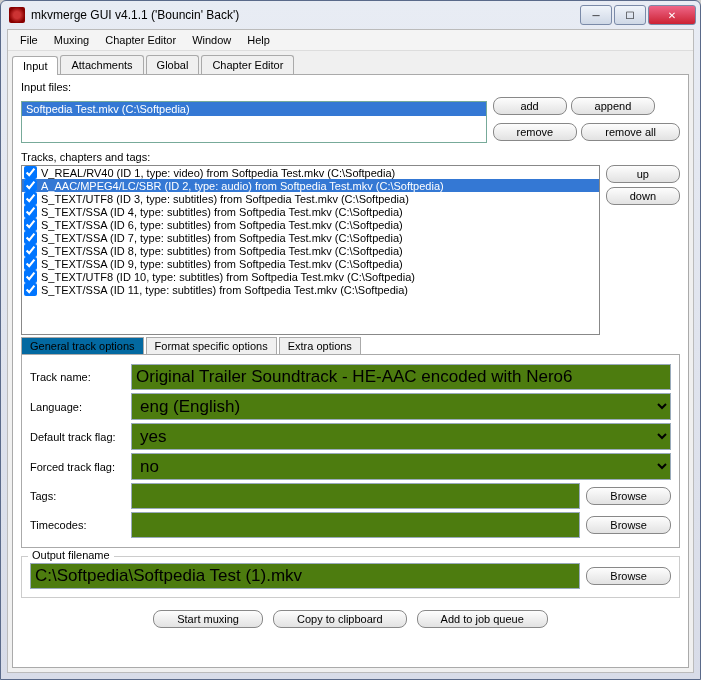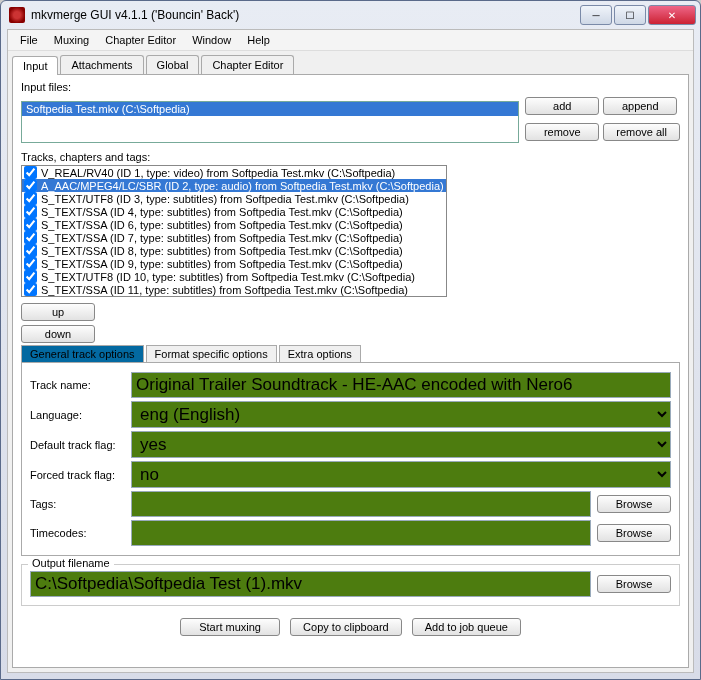--- a/index.html
+++ b/index.html
@@ -19,21 +19,21 @@
 .tab { padding: 3px 10px; border: 1px solid #aaa; border-bottom: none; background: #f0f0f0; margin-right: 2px; border-radius: 3px 3px 0 0; cursor: pointer; }
 .tab.active { background: #fff; position: relative; top: 1px; }
 .panel { border: 1px solid #aaa; margin: 0 4px 4px; padding: 6px 8px; background: #fff; }
 .grp { border: 1px solid #ccc; padding: 6px 8px 8px; margin-bottom: 6px; position: relative; }
 .grp > .legend { position: absolute; top: -8px; left: 6px; background: #fff; padding: 0 4px; }
 .row { display: flex; align-items: center; gap: 6px; margin: 2px 0; }
 .listbox { border: 1px solid #7a9; background: #fff; height: 42px; overflow: auto; }
 .listbox-item { padding: 1px 4px; }
 .listbox-item.sel { background: #3478d4; color: #fff; }
 .btncol { display: flex; flex-direction: column; gap: 4px; }
-.btn { min-width: 74px; padding: 2px 12px; border: 1px solid #888; background: linear-gradient(#fdfdfd, #e2e2e2); border-radius: 3px; cursor: pointer; text-align: center; }
+.btn { min-width: 74px; padding: 2px 23px; border: 1px solid #888; background: linear-gradient(#fdfdfd, #e2e2e2); border-radius: 8px; cursor: pointer; text-align: center; }
 .tracklist { border: 1px solid #888; height: 170px; overflow-y: scroll; background: #fff; }
 .trackitem { display: flex; align-items: center; padding: 0 2px; white-space: nowrap; }
 .trackitem.sel { background: #3478d4; color: #fff; }
 .trackitem input[type=checkbox] { margin-right: 4px; }
 .subtabs { display: flex; margin-top: 2px; }
 .subtab { padding: 2px 8px; border: 1px solid #aaa; border-bottom: none; background: #f0f0f0; margin-right: 2px; cursor: pointer; }
 .subtab.active { background: #0369a1; }
 .subpanel { border: 1px solid #aaa; padding: 6px 8px; }
 .field { display: flex; align-items: center; margin: 3px 0; gap: 6px; }
 .field label { width: 95px; flex-shrink: 0; }
@@ -82,21 +82,21 @@
             <div class="btn">append</div>
           </div>
           <div class="row" style="gap:4px;">
             <div class="btn">remove</div>
             <div class="btn">remove all</div>
           </div>
         </div>
       </div>
 
       <div style="margin:8px 0 2px;">Tracks, chapters and tags:</div>
-      <div class="row" style="align-items:flex-start;flex-direction:column;">
+      <div class="row" style="align-items:flex-start;">
         <div class="tracklist" style="flex:1;" id="tracklist">
             <div class="trackitem">
               <input type="checkbox" checked="" style="">
               <span>V_REAL/RV40 (ID 1, type: video) from Softpedia Test.mkv (C:\Softpedia)</span>
             </div>
             <div class="trackitem sel">
               <input type="checkbox" checked="" style="">
               <span>A_AAC/MPEG4/LC/SBR (ID 2, type: audio) from Softpedia Test.mkv (C:\Softpedia)</span>
             </div>
             <div class="trackitem">

